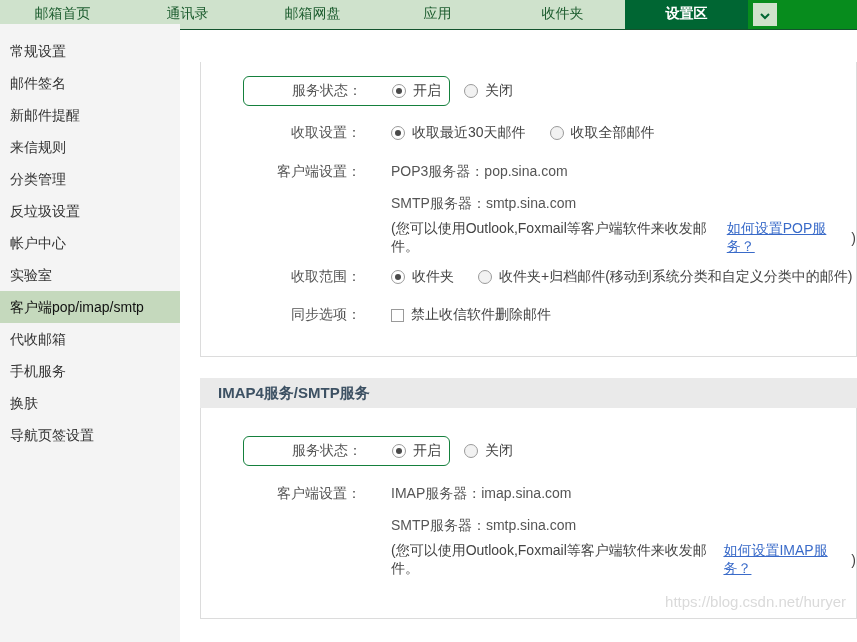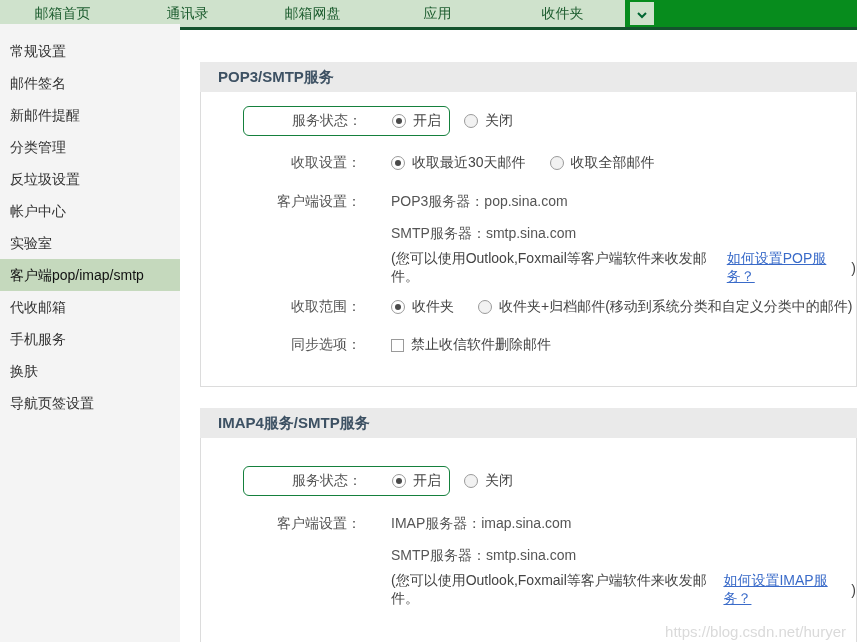--- a/index.html
+++ b/index.html
@@ -10,21 +10,21 @@
     color: #444;
     background: #ffffff;
     position: relative;
     overflow: hidden;
   }
 
   
   .topnav {
     height: 30px;
     background: #cfe2cc;
-    border-bottom: 3px solid #14532d;
+    border-bottom: 1px solid #14532d;
     display: flex;
     align-items: stretch;
   }
   .nav-item {
     width: 125px;
     text-align: center;
     line-height: 27px;
     color: #1c5c2e;
     font-size: 14px;
     cursor: pointer;
@@ -190,50 +190,51 @@
 </style>
 </head>
 <body>
 
 <div class="topnav">
   <div class="nav-item">邮箱首页</div>
   <div class="nav-item">通讯录</div>
   <div class="nav-item">邮箱网盘</div>
   <div class="nav-item">应用</div>
   <div class="nav-item">收件夹</div>
+  <div class="nav-active">设置区</div>
   <div class="nav-right">
     <div class="nav-dropdown-btn">
       <span>
         <svg width="10" height="7" viewBox="0 0 10 7">
             <path d="M1 1 L5 5 L9 1" stroke="#006633" stroke-width="2" fill="none"></path>
           </svg>
       </span>
     </div>
   </div>
 </div>
 
 <div class="sidebar">
   <div class="side-item">常规设置</div>
   <div class="side-item">邮件签名</div>
   <div class="side-item">新邮件提醒</div>
+  <div class="side-item">来信规则</div>
   <div class="side-item">分类管理</div>
   <div class="side-item">反垃圾设置</div>
   <div class="side-item">帐户中心</div>
   <div class="side-item">实验室</div>
   <div class="side-item active">客户端pop/imap/smtp</div>
   <div class="side-item">代收邮箱</div>
   <div class="side-item">手机服务</div>
   <div class="side-item">换肤</div>
   <div class="side-item">导航页签设置</div>
 </div>
 
 <div class="main">
 
   <div class="panel">
-    <div class="panel-header">POP3/SMTP服务</div>
     <div class="panel-body">
 
       <div class="row">
         <div class="red-box">
           <span class="row-label">服务状态：</span>
           <span class="row-content">
             <span class="opt">
               <span class="radio checked"></span>
               <span class="opt-label">开启</span>
             </span>

